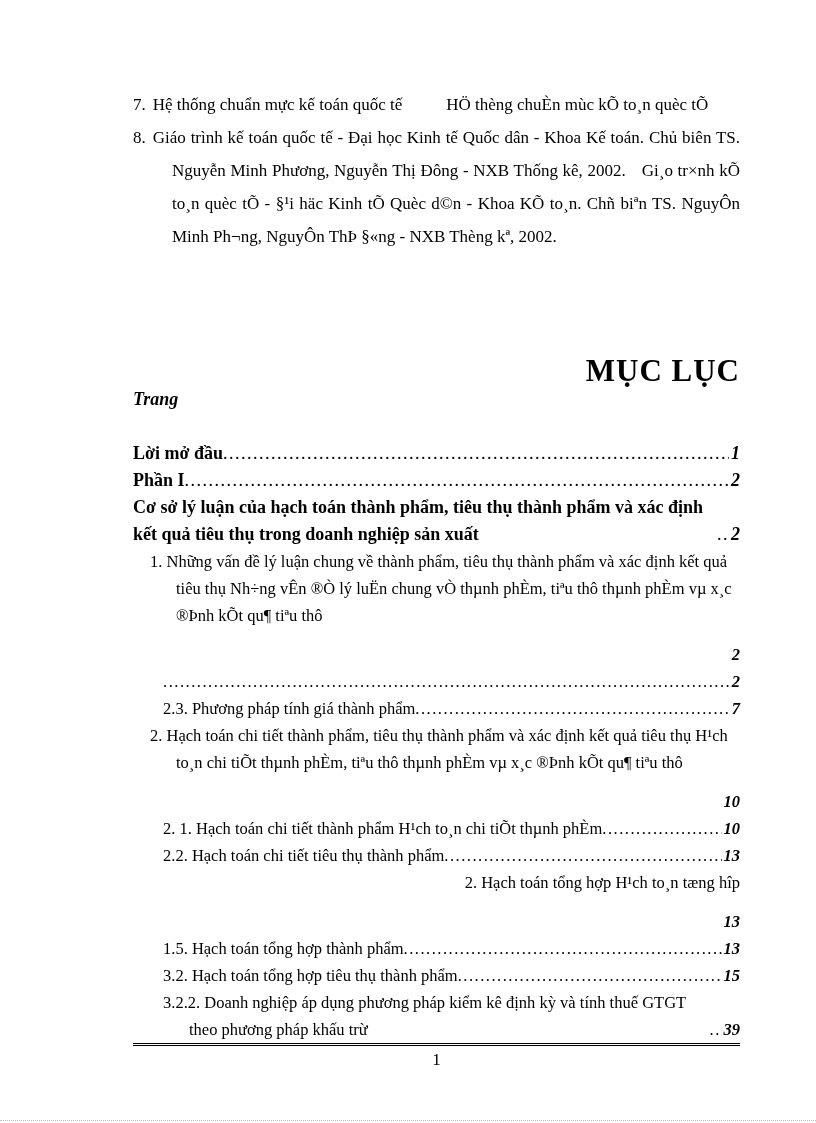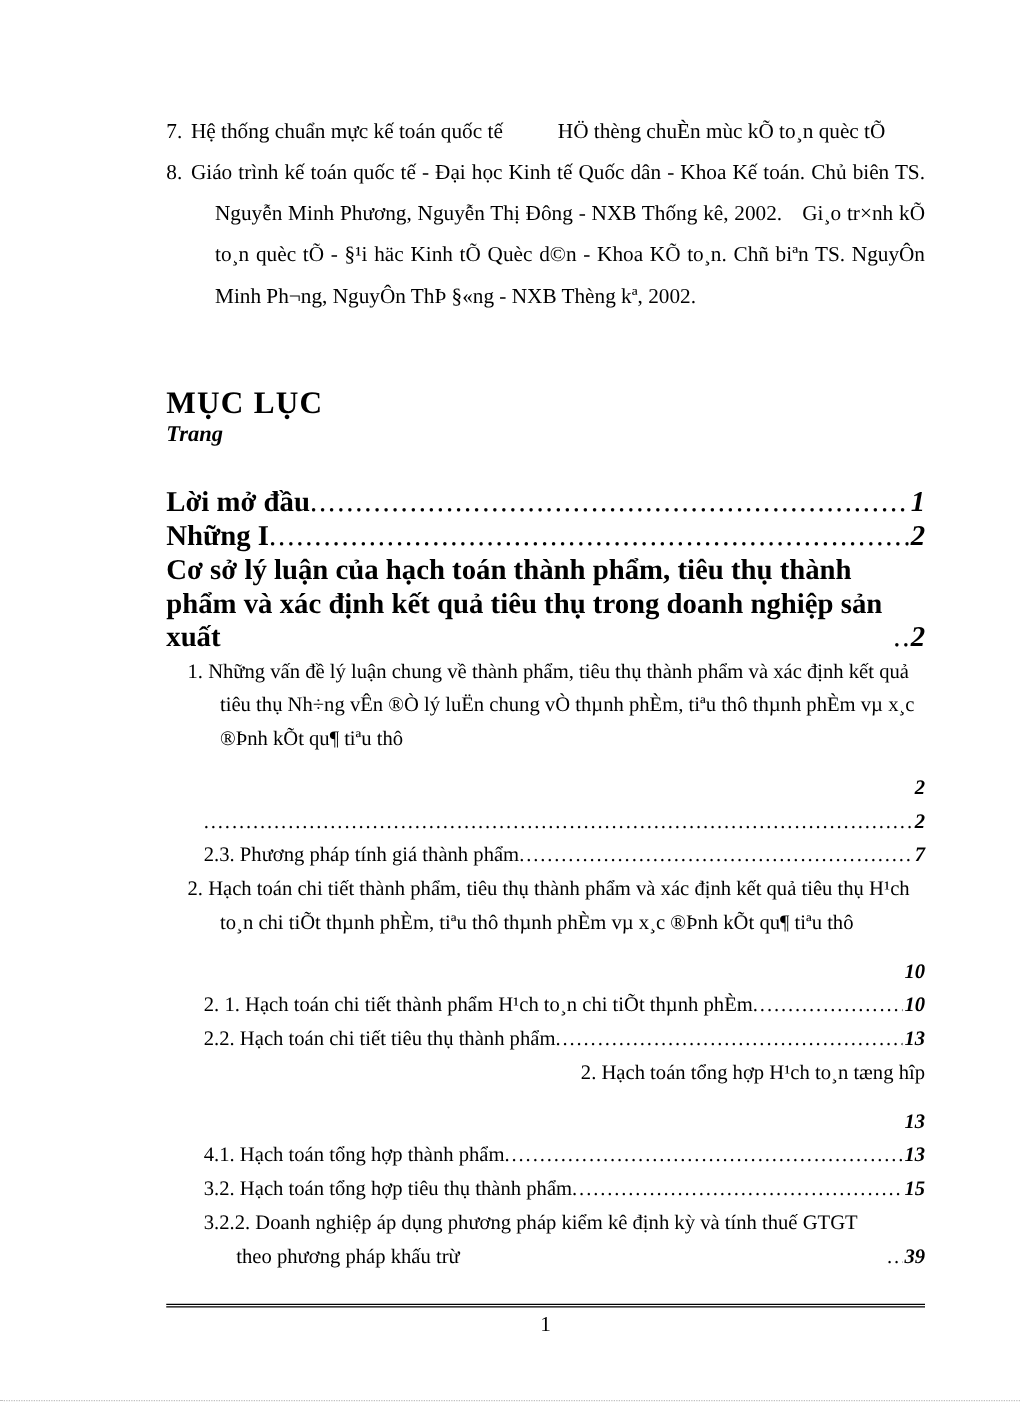--- a/index.html
+++ b/index.html
@@ -51,23 +51,23 @@
   .legacy-gap {
     display: inline-block;
     width: 16px;
   }
   .ref-item:first-of-type .legacy-gap {
     width: 44px;
   }
 
   
   .toc-title {
-    margin-top: 56px;
-    text-align: left;
-    font-size: 25px;
+    margin-top: 100px;
+    text-align: right;
+    font-size: 31px;
     font-weight: bold;
     letter-spacing: 1px;
   }
   .toc-col-label {
     text-align: left;
     font-size: 18px;
     font-weight: bold;
     font-style: italic;
   }
 
@@ -76,21 +76,21 @@
     margin-top: 30px;
   }
   .toc-entry {
     display: flex;
     align-items: flex-end;
     font-size: 16.5px;
     line-height: 27px;
   }
   .toc-entry.bold {
     font-weight: bold;
-    font-size: 23px;
+    font-size: 18px;
   }
   .toc-entry.level-1 { padding-left: 17px; flex-direction: column; }
   .toc-entry.level-2 { padding-left: 30px; }
   .toc-entry.level-1 .toc-text,
   .toc-entry.level-2 .toc-text {
     padding-left: 26px;
     text-indent: -26px;
   }
   .toc-text {
     flex: 0 1 auto;
@@ -150,21 +150,21 @@
 
     <div class="toc-entries">
 
         <div class="toc-entry bold level-0">
           <span class="toc-text">Lời mở đầu</span>
           <span class="toc-dots"></span>
           <span class="toc-page">1</span>
         </div>
 
         <div class="toc-entry bold level-0">
-          <span class="toc-text">Những I</span>
+          <span class="toc-text">Phần I</span>
           <span class="toc-dots"></span>
           <span class="toc-page">2</span>
         </div>
 
         <div class="toc-entry bold level-0">
           <span class="toc-text">Cơ sở lý luận của hạch toán thành phẩm, tiêu thụ thành phẩm và xác định kết quả tiêu thụ trong doanh nghiệp sản xuất</span>
           <span class="toc-dots"></span>
           <span class="toc-page">2</span>
         </div>
 
@@ -203,21 +203,21 @@
           <span class="toc-page">13</span>
         </div>
 
         <div class="toc-entry level-1">
           <span class="toc-text">2. Hạch toán tổng hợp H¹ch to¸n tæng hîp</span>
           <span class="toc-dots"></span>
           <span class="toc-page">13</span>
         </div>
 
         <div class="toc-entry level-2">
-          <span class="toc-text">4.1. Hạch toán tổng hợp thành phẩm</span>
+          <span class="toc-text">1.5. Hạch toán tổng hợp thành phẩm</span>
           <span class="toc-dots"></span>
           <span class="toc-page">13</span>
         </div>
 
         <div class="toc-entry level-2">
           <span class="toc-text">3.2. Hạch toán tổng hợp tiêu thụ thành phẩm</span>
           <span class="toc-dots"></span>
           <span class="toc-page">15</span>
         </div>
 

